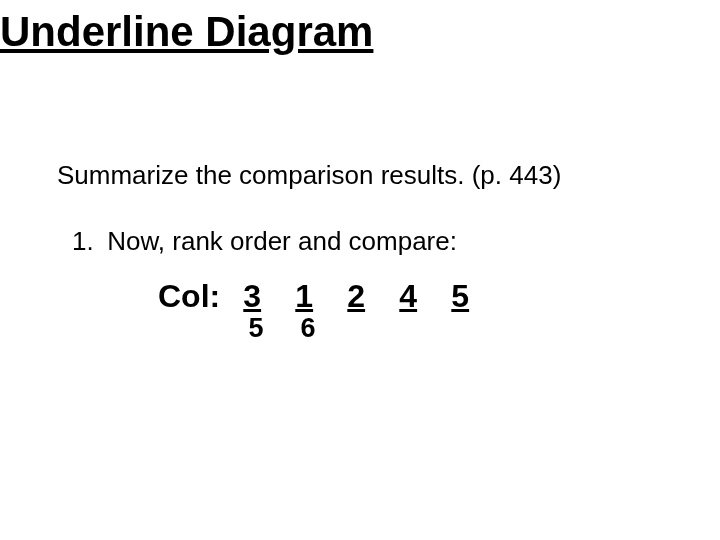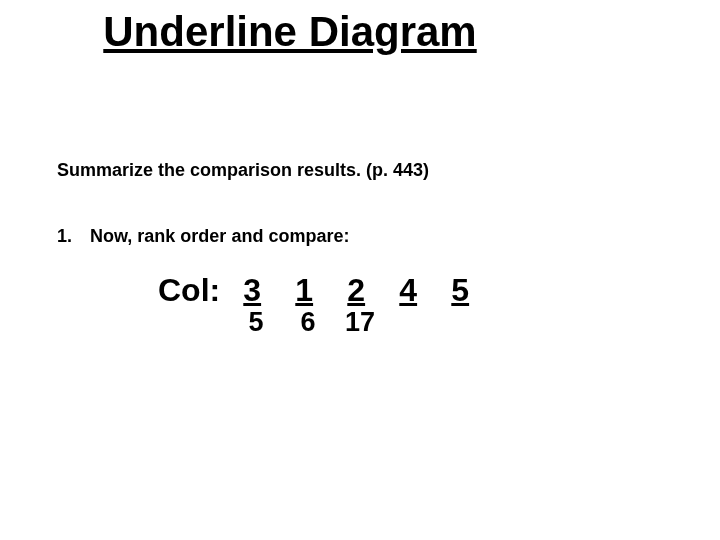--- a/index.html
+++ b/index.html
@@ -1,23 +1,23 @@
 <!DOCTYPE html>
 <html><head>
 <meta charset="utf-8">
 <style>
   * { margin: 0; padding: 0; box-sizing: border-box; }
   html, body { width: 720px; height: 540px; background: #fff; font-family: Arial, Helvetica, sans-serif; color: #000; }
   .slide { width: 720px; height: 540px; position: relative; }
-  .title { text-decoration: underline; font-weight: bold; font-size: 42px; position: absolute; top: 8px; left: 0; width: 580px; text-align: center; }
-  .body-text { font-weight: bold; font-size: 18px; position: absolute; }
+  .title { text-decoration: underline; font-weight: bold; font-size: 42px; position: absolute; top: 8px; left: 0; width: 580px; text-align: left; }
+  .body-text { font-weight: normal; font-size: 26px; position: absolute; }
   .line-summarize { top: 160px; left: 57px; }
-  .line-rank { top: 226px; left: 57px; }
+  .line-rank { top: 226px; left: 72px; }
   .number-marker { display: inline-block; width: 28px; }
-  .col-block { position: absolute; top: 272px; left: 158px; }
+  .col-block { position: absolute; top: 278px; left: 158px; }
   .col-row1 { display: flex; align-items: baseline; }
   .col-label { font-weight: bold; font-size: 32px; margin-right: 6px; }
   .col-cell-top { font-weight: bold; font-size: 32px; text-align: center; width: 52px; text-decoration: underline; }
   .col-row2 { display: flex; margin-left: 72px; margin-top: -2px; }
   .col-cell-bot { font-weight: bold; font-size: 27px; text-align: center; width: 52px; }
 </style>
 </head>
 <body>
 
 <div class="slide">
@@ -36,17 +36,16 @@
       <span class="col-label">Col:</span>
       <span class="col-cell-top">3</span>
       <span class="col-cell-top">1</span>
       <span class="col-cell-top">2</span>
       <span class="col-cell-top">4</span>
       <span class="col-cell-top">5</span>
     </div>
     <div class="col-row2">
       <span class="col-cell-bot">5</span>
       <span class="col-cell-bot">6</span>
-      <span class="col-cell-bot">17</span>
     </div>
   </div>
 
 </div>
 
 </body></html>

